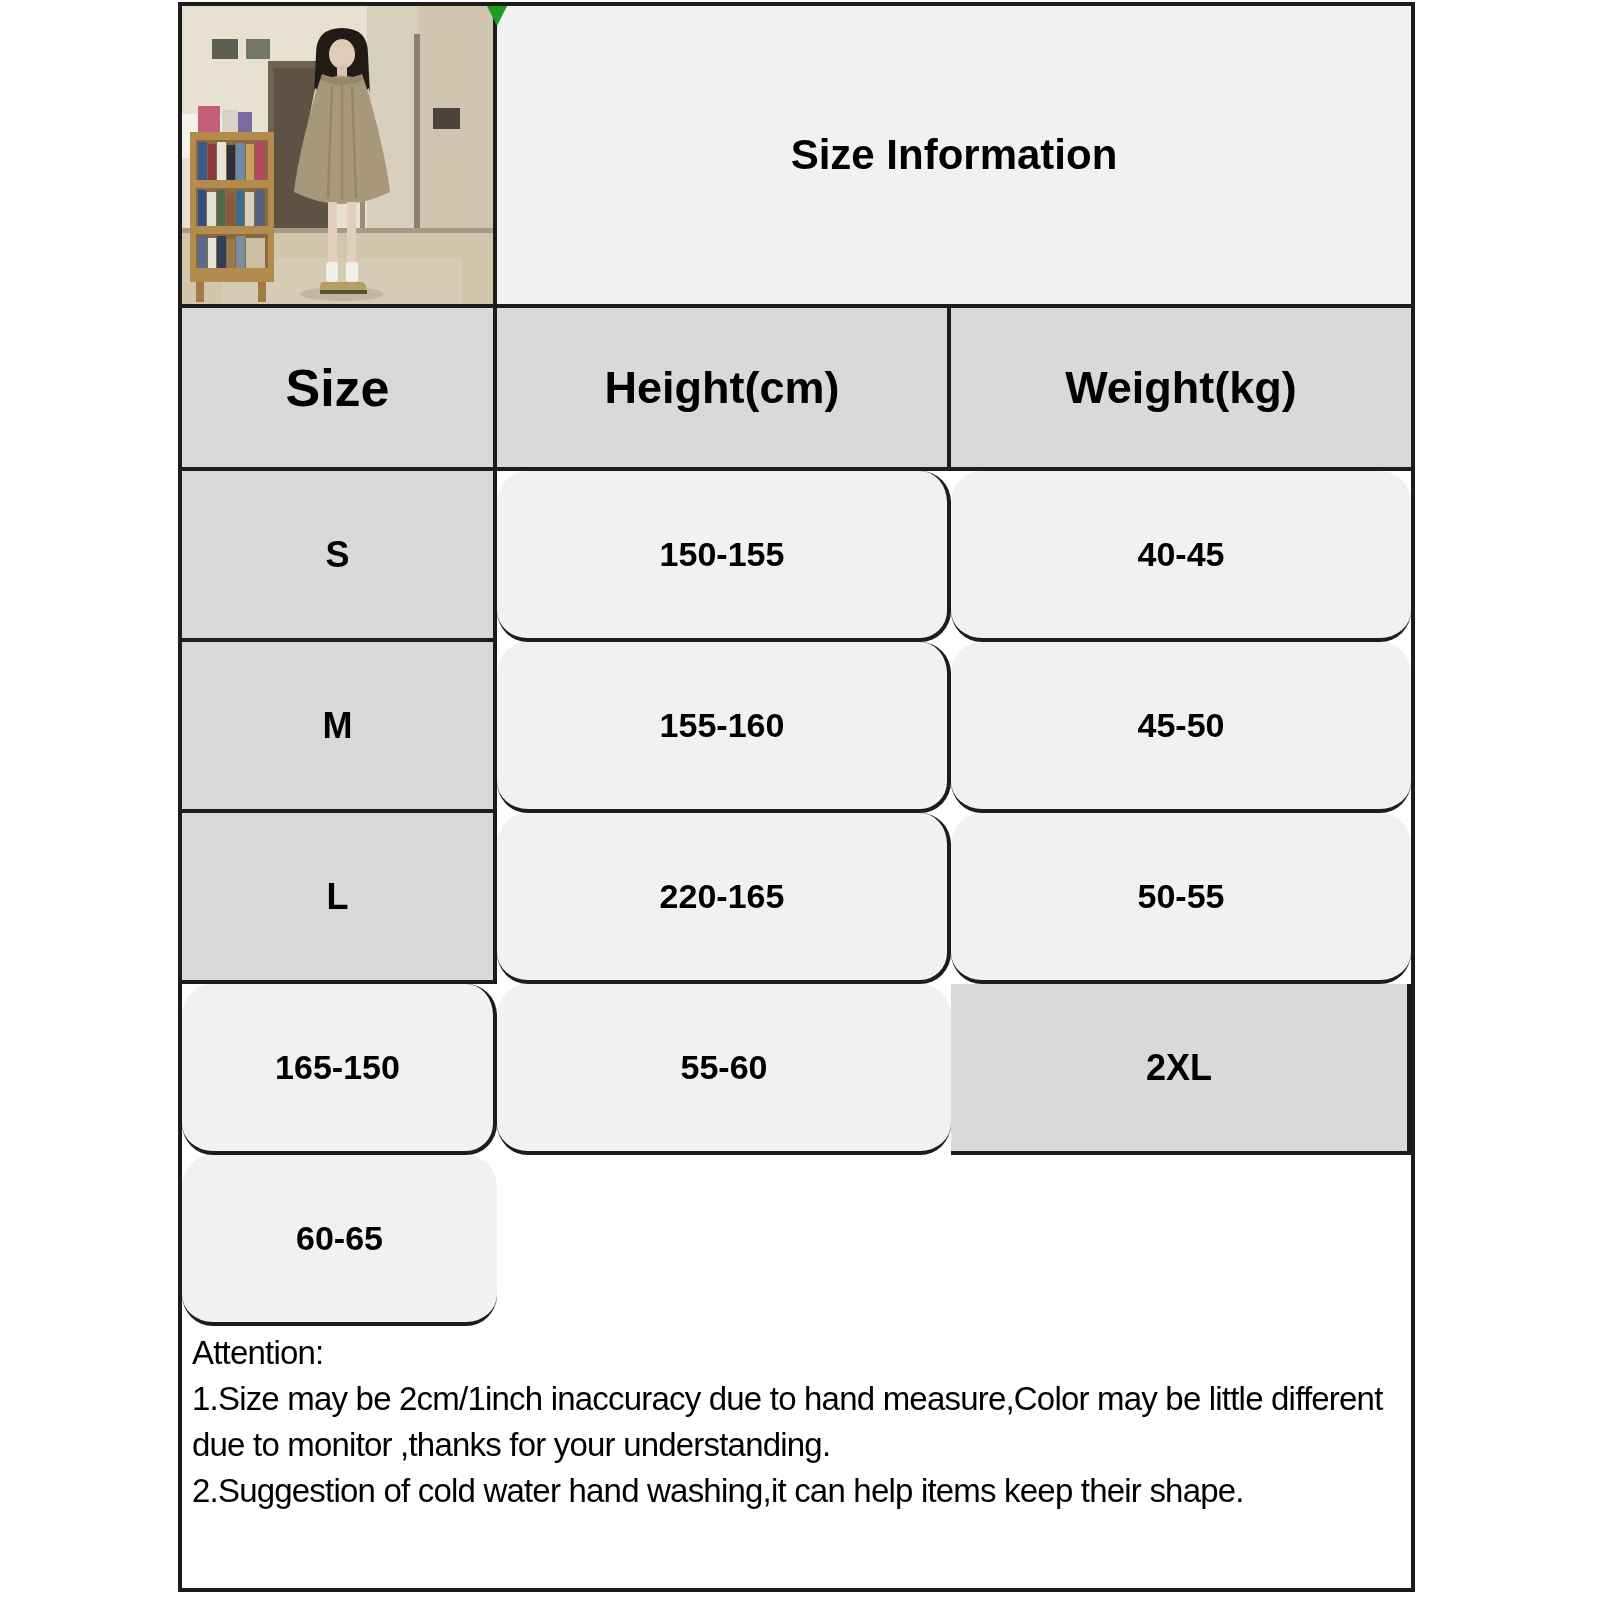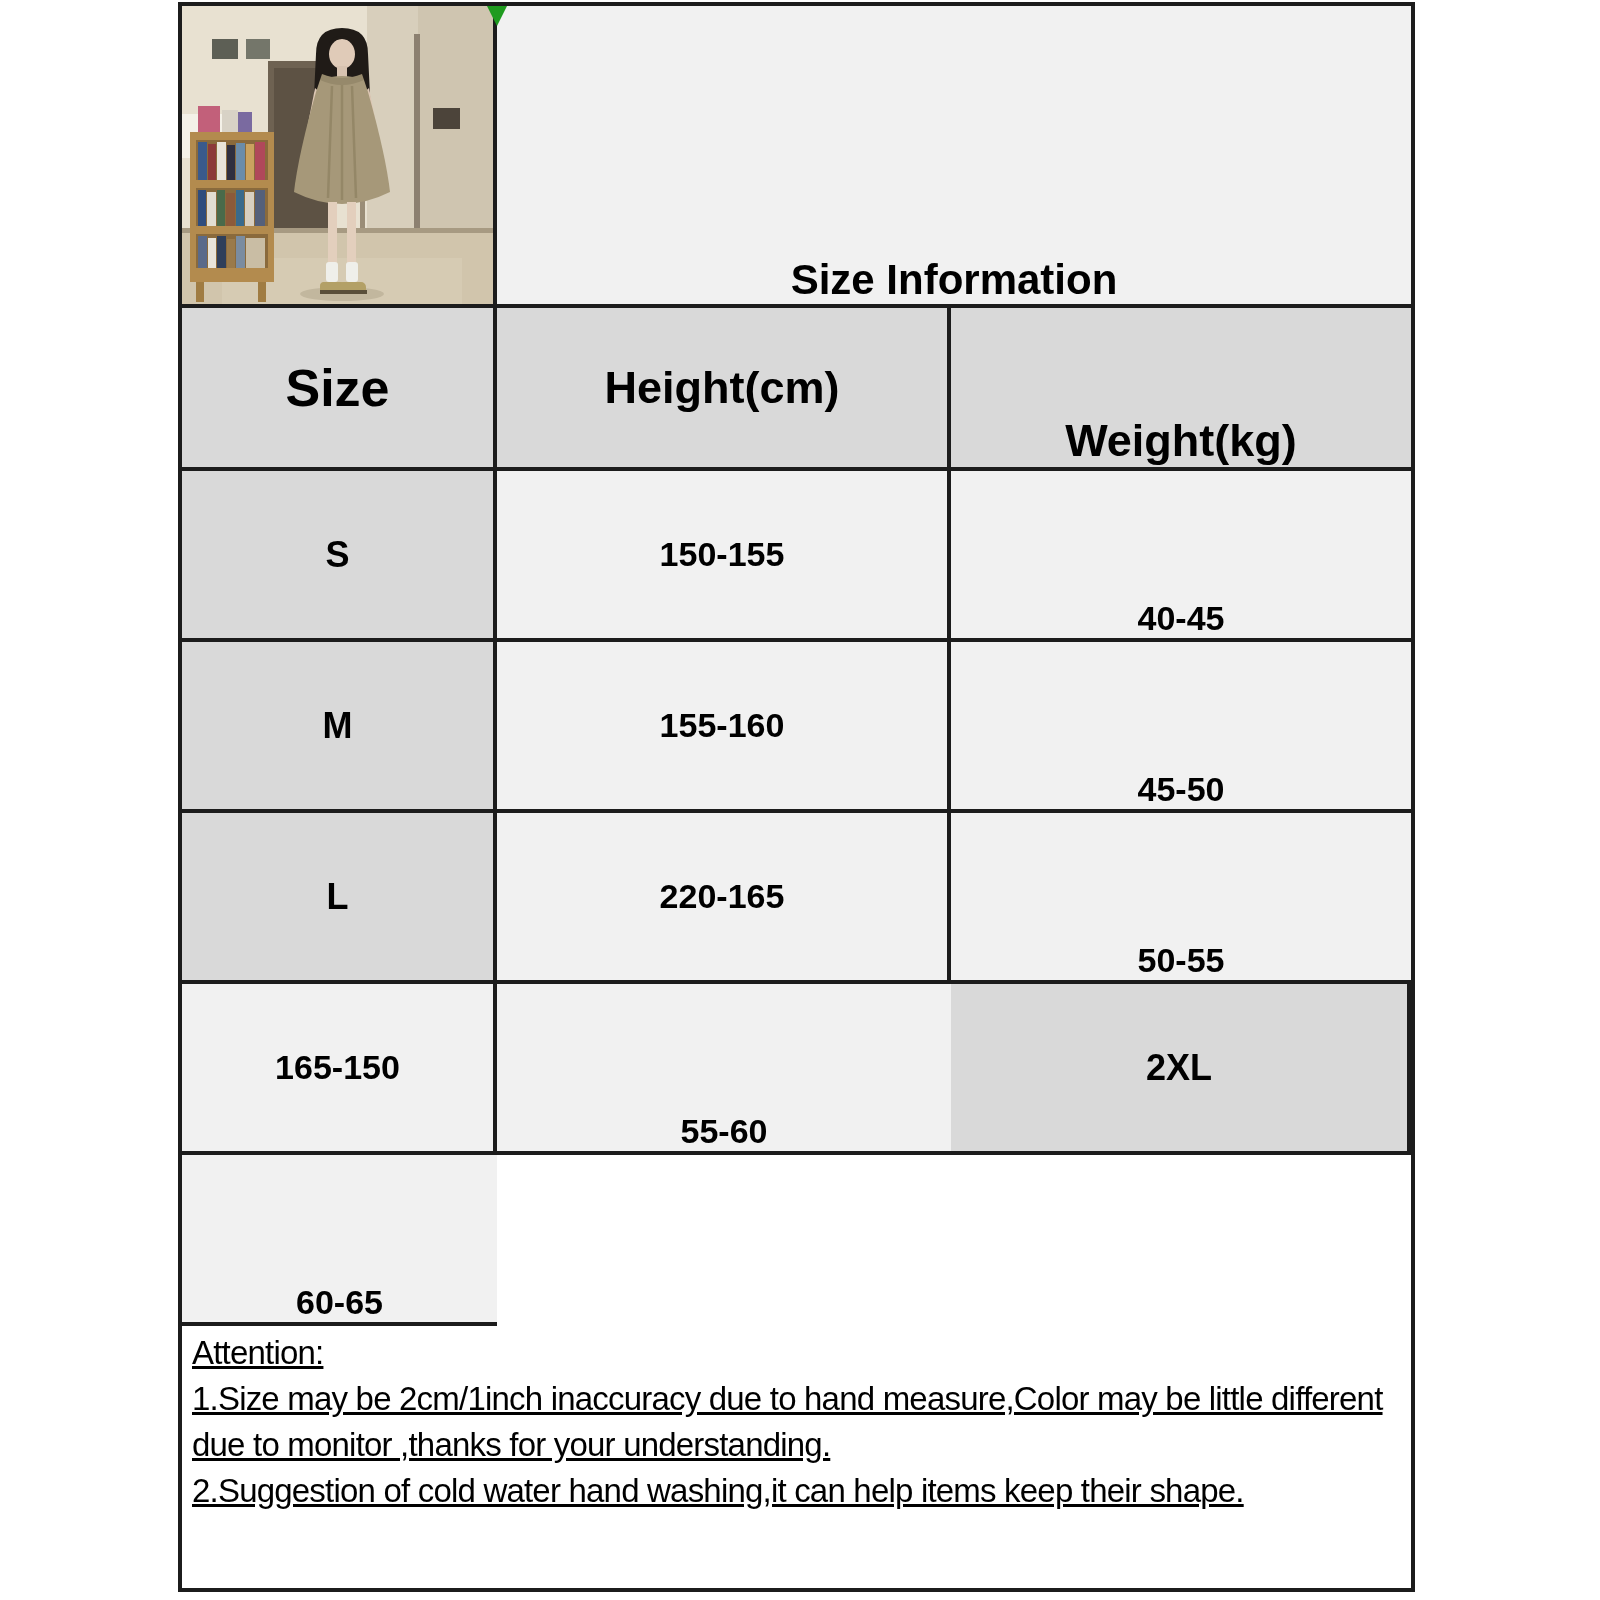--- a/index.html
+++ b/index.html
@@ -12,48 +12,48 @@
     grid-template-columns:315px 454px 1fr;
     grid-template-rows:302px 163px 171px 171px 171px 171px 171px 1fr;
   }
   .cell{
     box-sizing:border-box;
     border-right:4px solid #1c1c1c;
     border-bottom:4px solid #1c1c1c;
     display:flex;align-items:center;justify-content:center;
     text-align:center;
   }
-  .no-r{border-right:none;align-items:flex-end;}
+  .no-r{border-right:none;}
   .no-b{border-bottom:none;}
 
   .photo-cell{padding:0;background:#e9e2d2;overflow:hidden;}
   .photo-cell svg{display:block;width:100%;height:100%;}
 
   .title-cell{
     grid-column:2/4;background:#f1f1f1;position:relative;
     font-weight:bold;font-size:42px;letter-spacing:0px;
   }
   .corner{
     position:absolute;top:0;left:-10px;width:0;height:0;z-index:3;
     border-top:20px solid #1f9b1f;
     border-left:10px solid transparent;
     border-right:10px solid transparent;
   }
 
   .hcell{background:#d9d9d9;font-weight:bold;font-size:45px;}
   .hcell.size-hdr{font-size:52px;text-align:right;}
 
   .label-cell{background:#d9d9d9;font-weight:bold;font-size:36px;}
-  .value-cell{background:#f1f1f1;font-weight:bold;font-size:34px;}
+  .value-cell{background:#f1f1f1;font-weight:bold;font-size:34px;border-radius:31px;}
 
   .attention{
     grid-column:1/4;background:#ffffff;
     display:block;text-align:left;
     padding:4px 10px 0 10px;
-    font-size:33px;line-height:46px;letter-spacing:-0.8px;text-decoration:underline;
+    font-size:33px;line-height:46px;letter-spacing:-0.8px;
   }
 </style>
 </head>
 <body>
 
 <div class="sheet">
 
   <div class="cell photo-cell">
     <svg viewBox="0 0 311 298" preserveAspectRatio="none" xmlns="http://www.w3.org/2000/svg">
 

